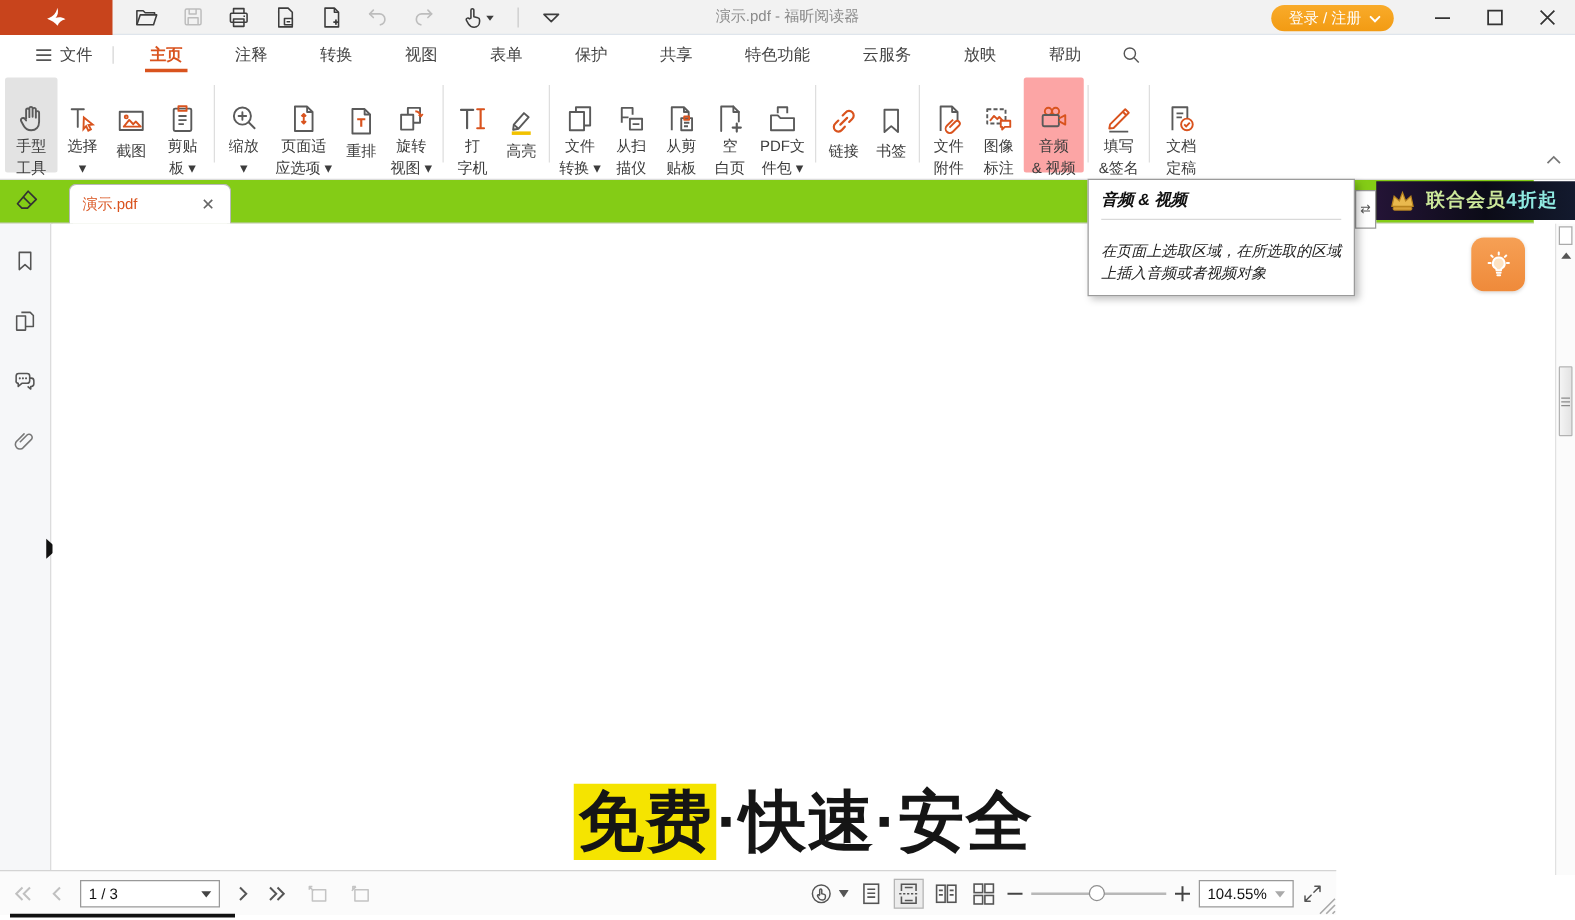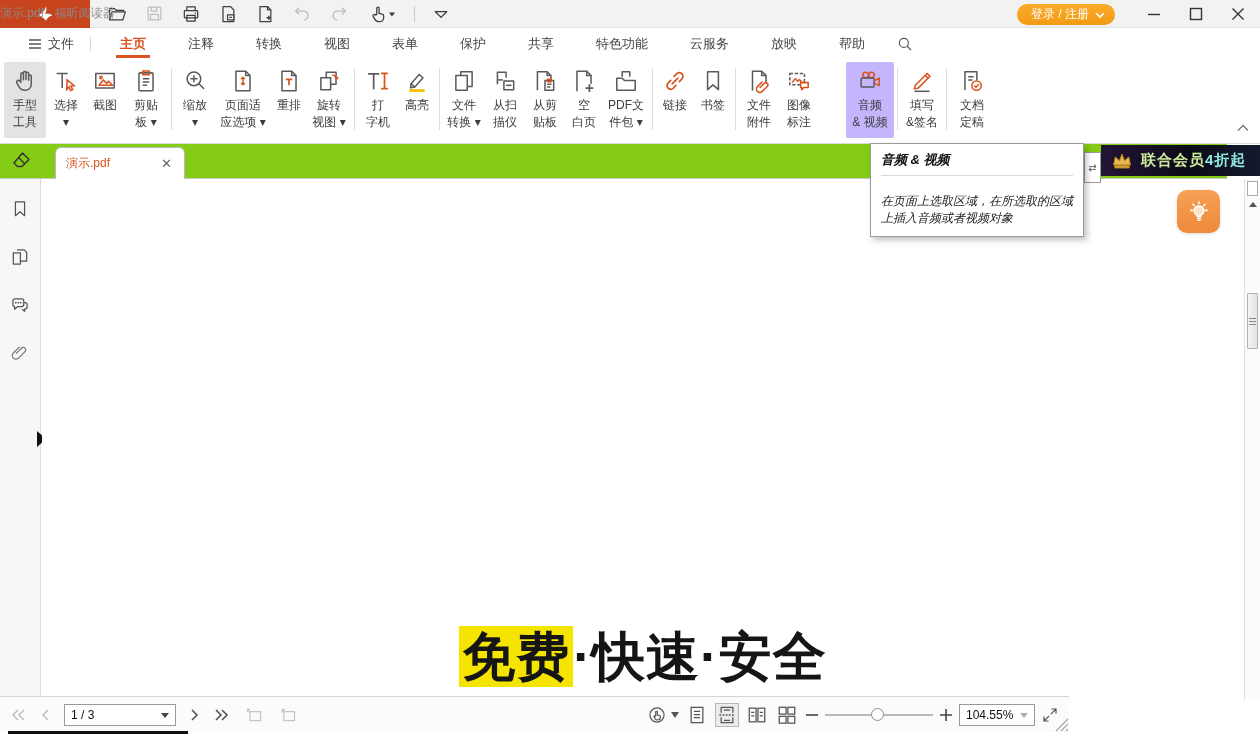--- a/index.html
+++ b/index.html
@@ -6,40 +6,40 @@
   html,body { width:1260px; height:736px; overflow:hidden; }
   body { font-family:"Liberation Sans","DejaVu Sans",sans-serif; color:#333; background:#fff; }
   .window { position:relative; width:1260px; height:736px; background:#fff; overflow:hidden; }
 
   
   .titlebar { position:absolute; left:0; top:0; width:1260px; height:28px; background:#f2f2f2; border-bottom:1px solid #dfe5ec; display:flex; align-items:center; }
   .logo { width:90px; height:28px; background:#c8441c; display:flex; align-items:center; justify-content:center; flex:0 0 auto; }
   .qat { display:flex; align-items:center; gap:15px; margin-left:16px; }
   .qat .tbtn { width:22px; height:22px; display:flex; align-items:center; justify-content:center; }
   .tsep { width:1px; height:16px; background:#c9c9c9; }
-  .win-title { position:absolute; left:0; right:0; text-align:left; font-size:12px; color:#8a8a8a; pointer-events:none; }
+  .win-title { position:absolute; left:0; right:0; text-align:center; font-size:12px; color:#8a8a8a; pointer-events:none; }
   .login-btn { position:absolute; right:145px; top:4px; height:21px; padding:0 10px 0 14px; background:linear-gradient(#f9ab2a,#f29b13); border-radius:11px; color:#fff; font-size:12px; display:flex; align-items:center; gap:6px; }
   .winctl { position:absolute; right:8px; top:0; height:28px; display:flex; align-items:center; gap:26px; padding-right:6px; }
 
   
   .menubar { position:absolute; left:0; top:29px; width:1260px; height:29px; background:#fff; display:flex; align-items:center; font-size:13px; color:#444; }
   .menu-file { display:flex; align-items:center; gap:6px; margin-left:20px; padding:0 8px; height:100%; }
   .msep { width:1px; height:14px; background:#d5d5d5; margin:0 8px; }
   .mitem { position:relative; padding:0 14px; height:29px; display:flex; align-items:center; margin:0 7px; }
   .mitem.active { color:#d9531e; font-weight:bold; }
   .mitem.active::after { content:""; position:absolute; left:10px; right:10px; bottom:0; height:3px; background:#d9531e; }
   .menu-search { margin-left:10px; display:flex; align-items:center; }
 
   
   .ribbon { position:absolute; left:0; top:58px; width:1260px; height:86px; background:#fff; border-bottom:1px solid #dcdcdc; display:flex; align-items:flex-start; padding:4px 0 0 4px; }
-  .rbtn { display:flex; flex-direction:column; align-items:center; padding-top:4px; height:76px; border-radius:2px; flex:0 0 auto; }
+  .rbtn { display:flex; flex-direction:column; align-items:center; padding-top:20px; height:76px; border-radius:2px; flex:0 0 auto; }
   .rbtn .ric { height:30px; display:flex; align-items:center; justify-content:center; }
   .rbtn .rlbl { font-size:12px; line-height:15px; color:#3c3c3c; text-align:center; margin-top:2px; white-space:nowrap; }
   .rbtn.selected { background:#e3e3e3; }
-  .rbtn.hover { background:#c4b5fd;margin-left:27px; }
+  .rbtn.hover { background:#fca5a5; }
   .rsep { width:1px; height:62px; background:#dedede; margin:6px 3px 0 3px; flex:0 0 auto; }
   .ribbon-collapse { position:absolute; right:10px; top:122px; }
 
   
   .tabbar { position:absolute; left:0; top:144px; width:1227px; height:35px; background:#84cc16; border-bottom:1px solid #c9c9c9; }
   .sidebar-top-icon { position:absolute; left:9px; top:5px; }
   .tab { position:absolute; left:55px; top:3px; width:130px; height:32px; background:#fff; border:1px solid #b9b9b9; border-bottom:none; border-radius:6px 6px 0 0; display:flex; align-items:center; padding:0 10px; }
   .tab-label { font-size:12px; color:#d9531e; flex:1; }
   .tab-close { color:#666; font-size:13px; padding:0 2px; }
 

